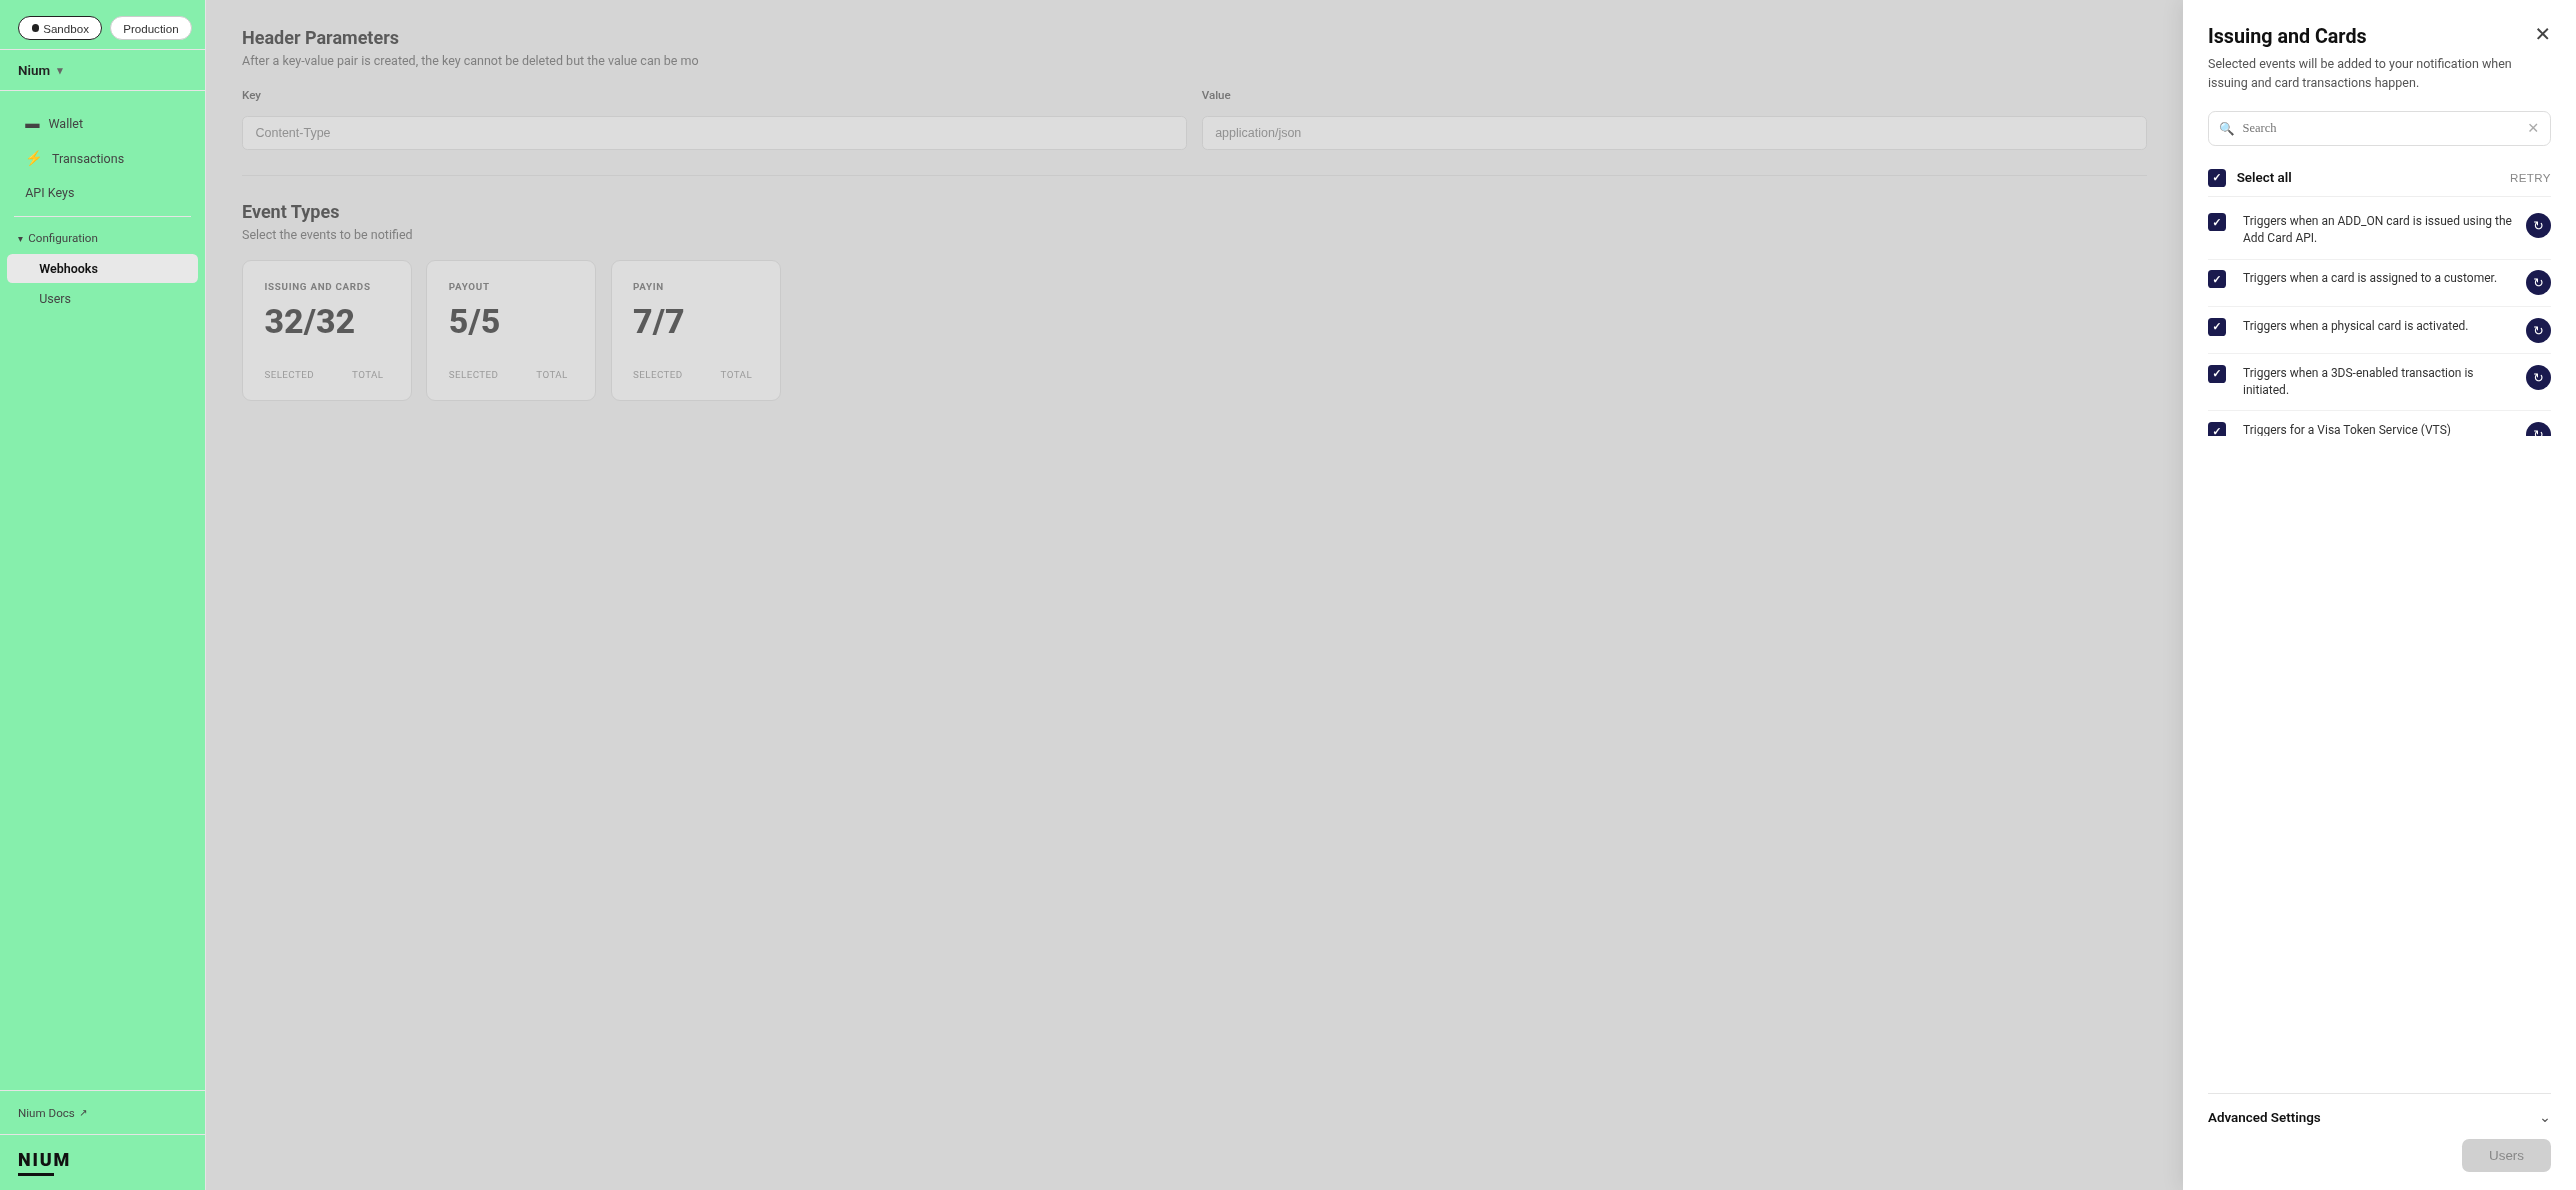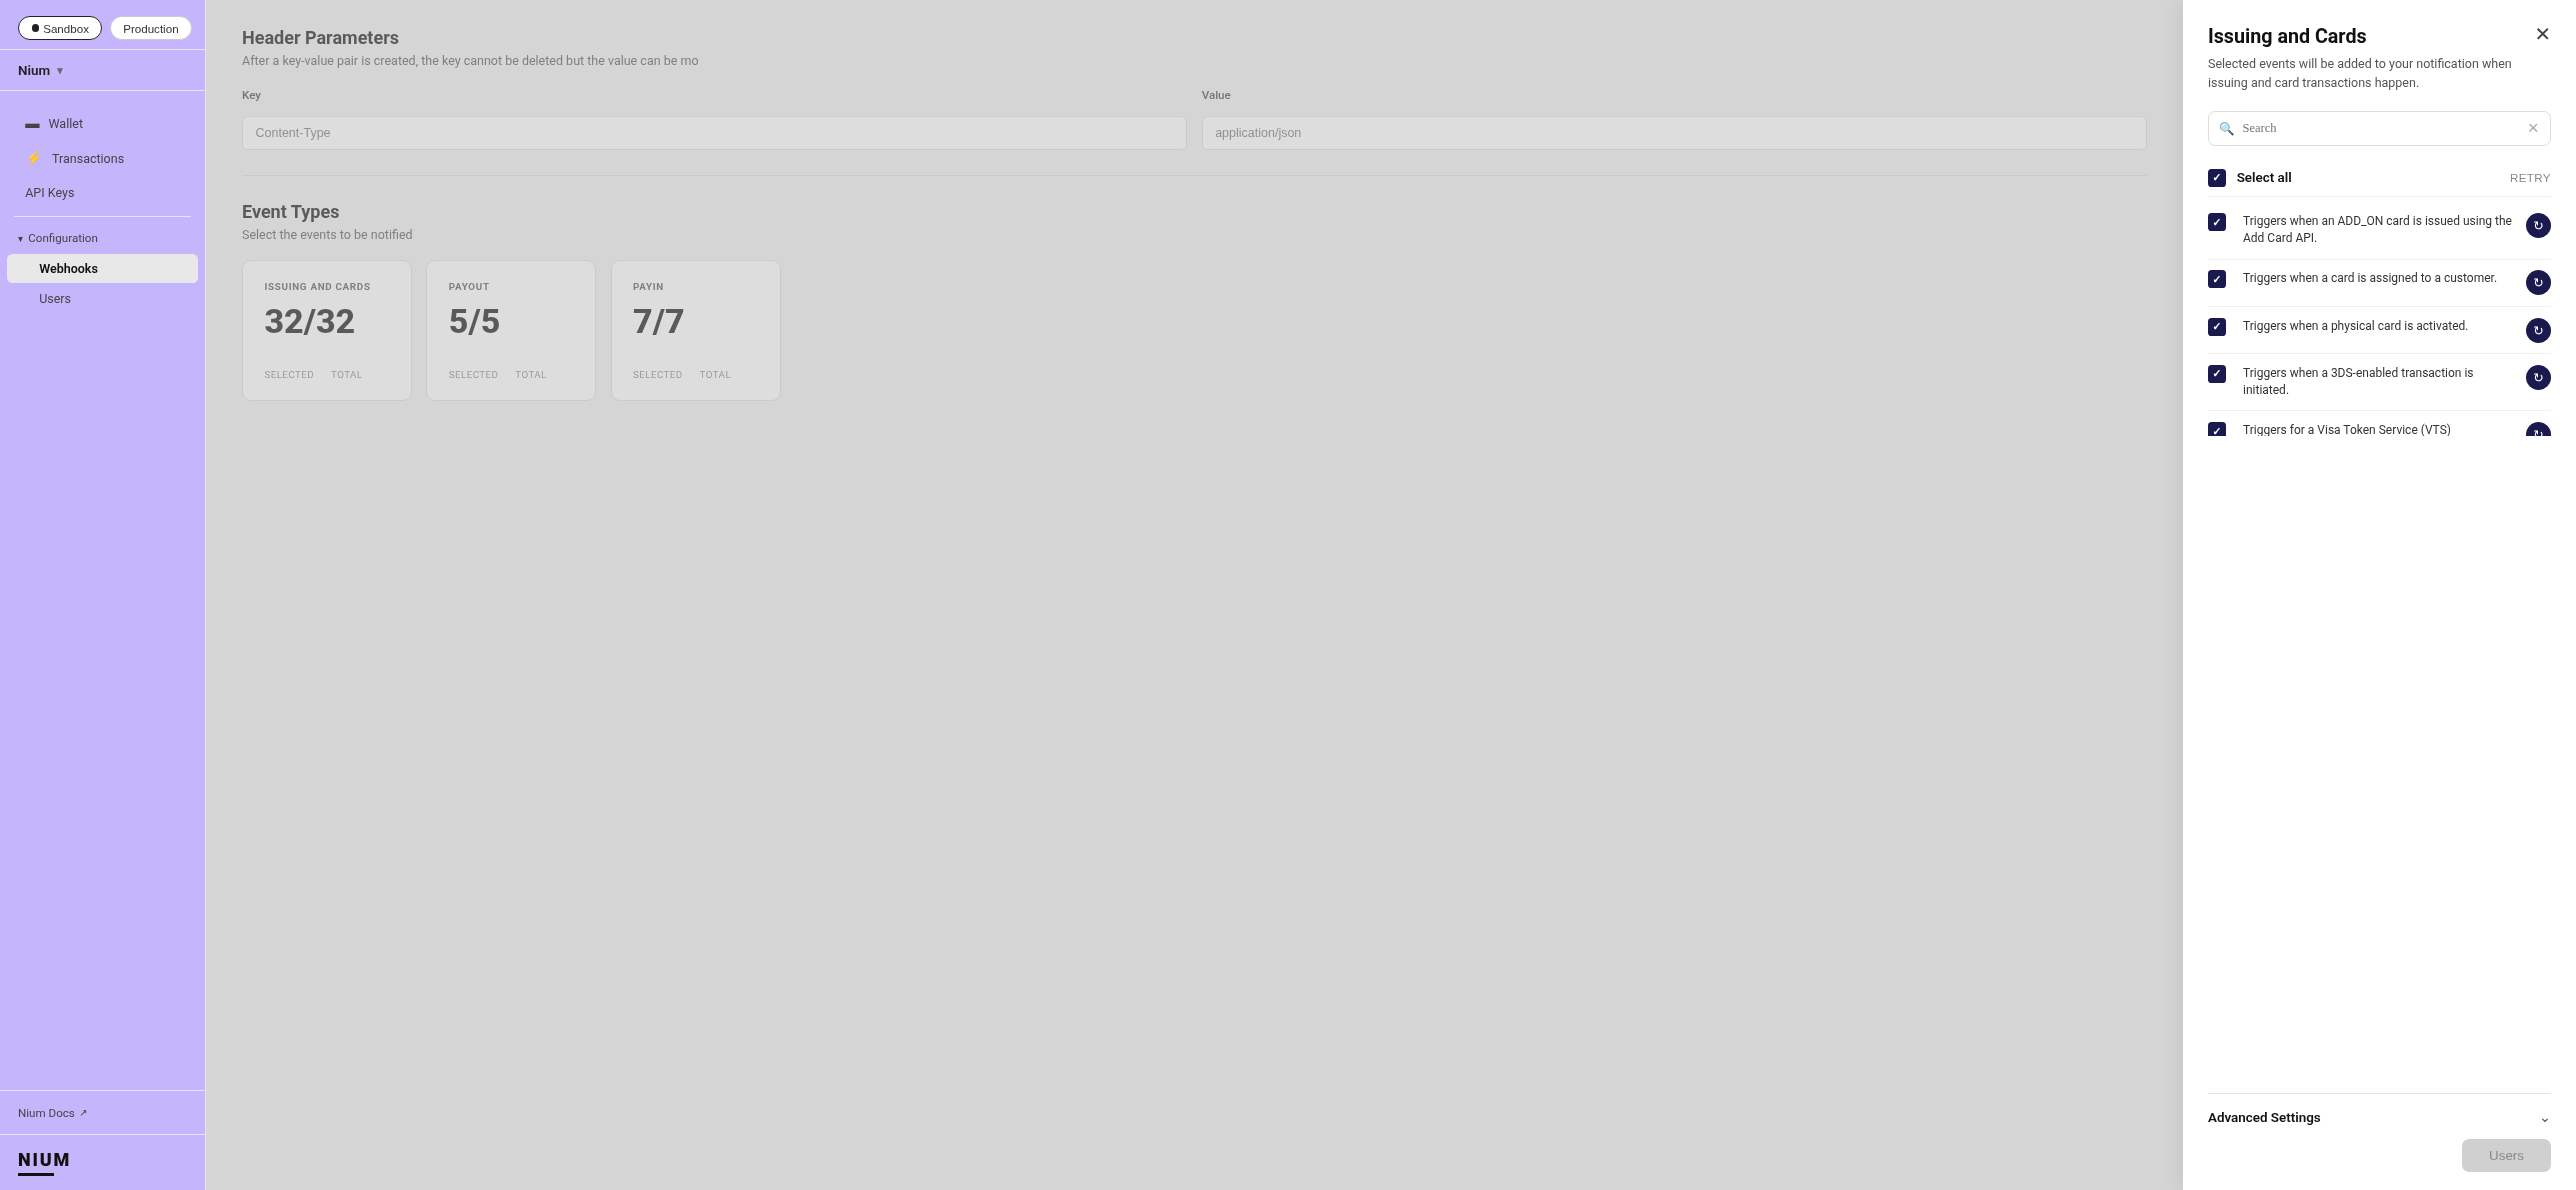--- a/index.html
+++ b/index.html
@@ -9,21 +9,21 @@
       display: flex;
       width: 100%;
       height: 100vh;
       overflow: hidden;
     }
 
     
     .sidebar {
       width: 206px;
       min-width: 206px;
-      background: #c4b5fd;
+      background: #86efac;
       display: flex;
       flex-direction: column;
       border-right: 0.9px solid #e5e5e5;
       height: 100vh;
       position: relative;
       z-index: 1;
     }
 
     .sidebar-top {
       padding: 16px 18px 9px;
@@ -267,21 +267,21 @@
 
     .event-card-count {
       font-size: 34px;
       font-weight: 800;
       color: #111;
       margin-bottom: 28px;
     }
 
     .event-card-labels {
       display: flex;
-      gap: 17px;
+      gap: 38px;
       font-size: 9.8px;
       color: #888;
       text-transform: uppercase;
       letter-spacing: 0.4px;
     }
 
     
     .right-panel {
       width: 393px;
       min-width: 393px;

